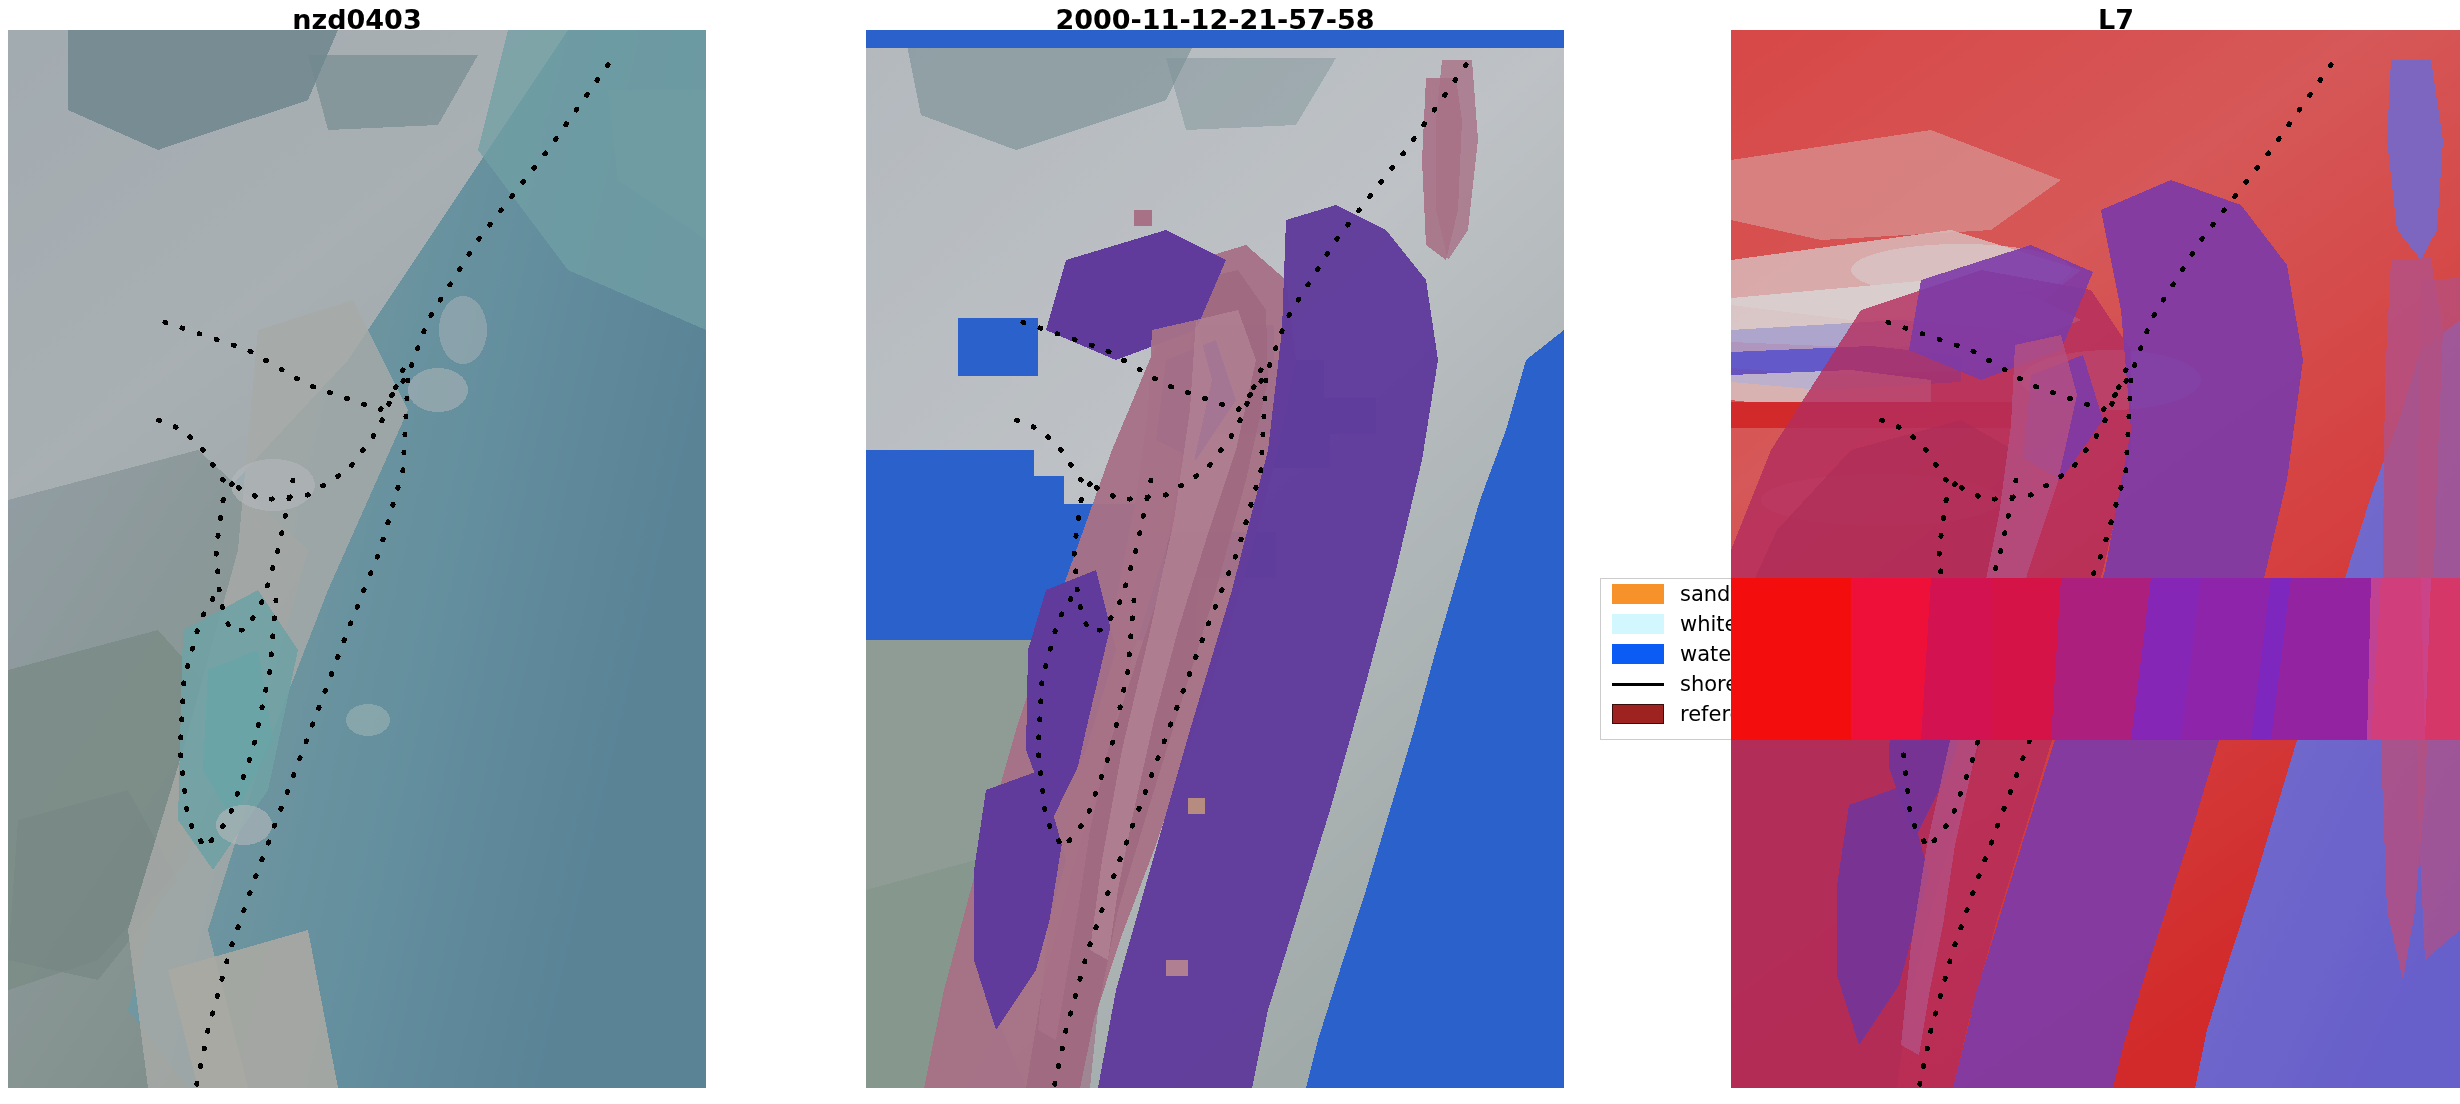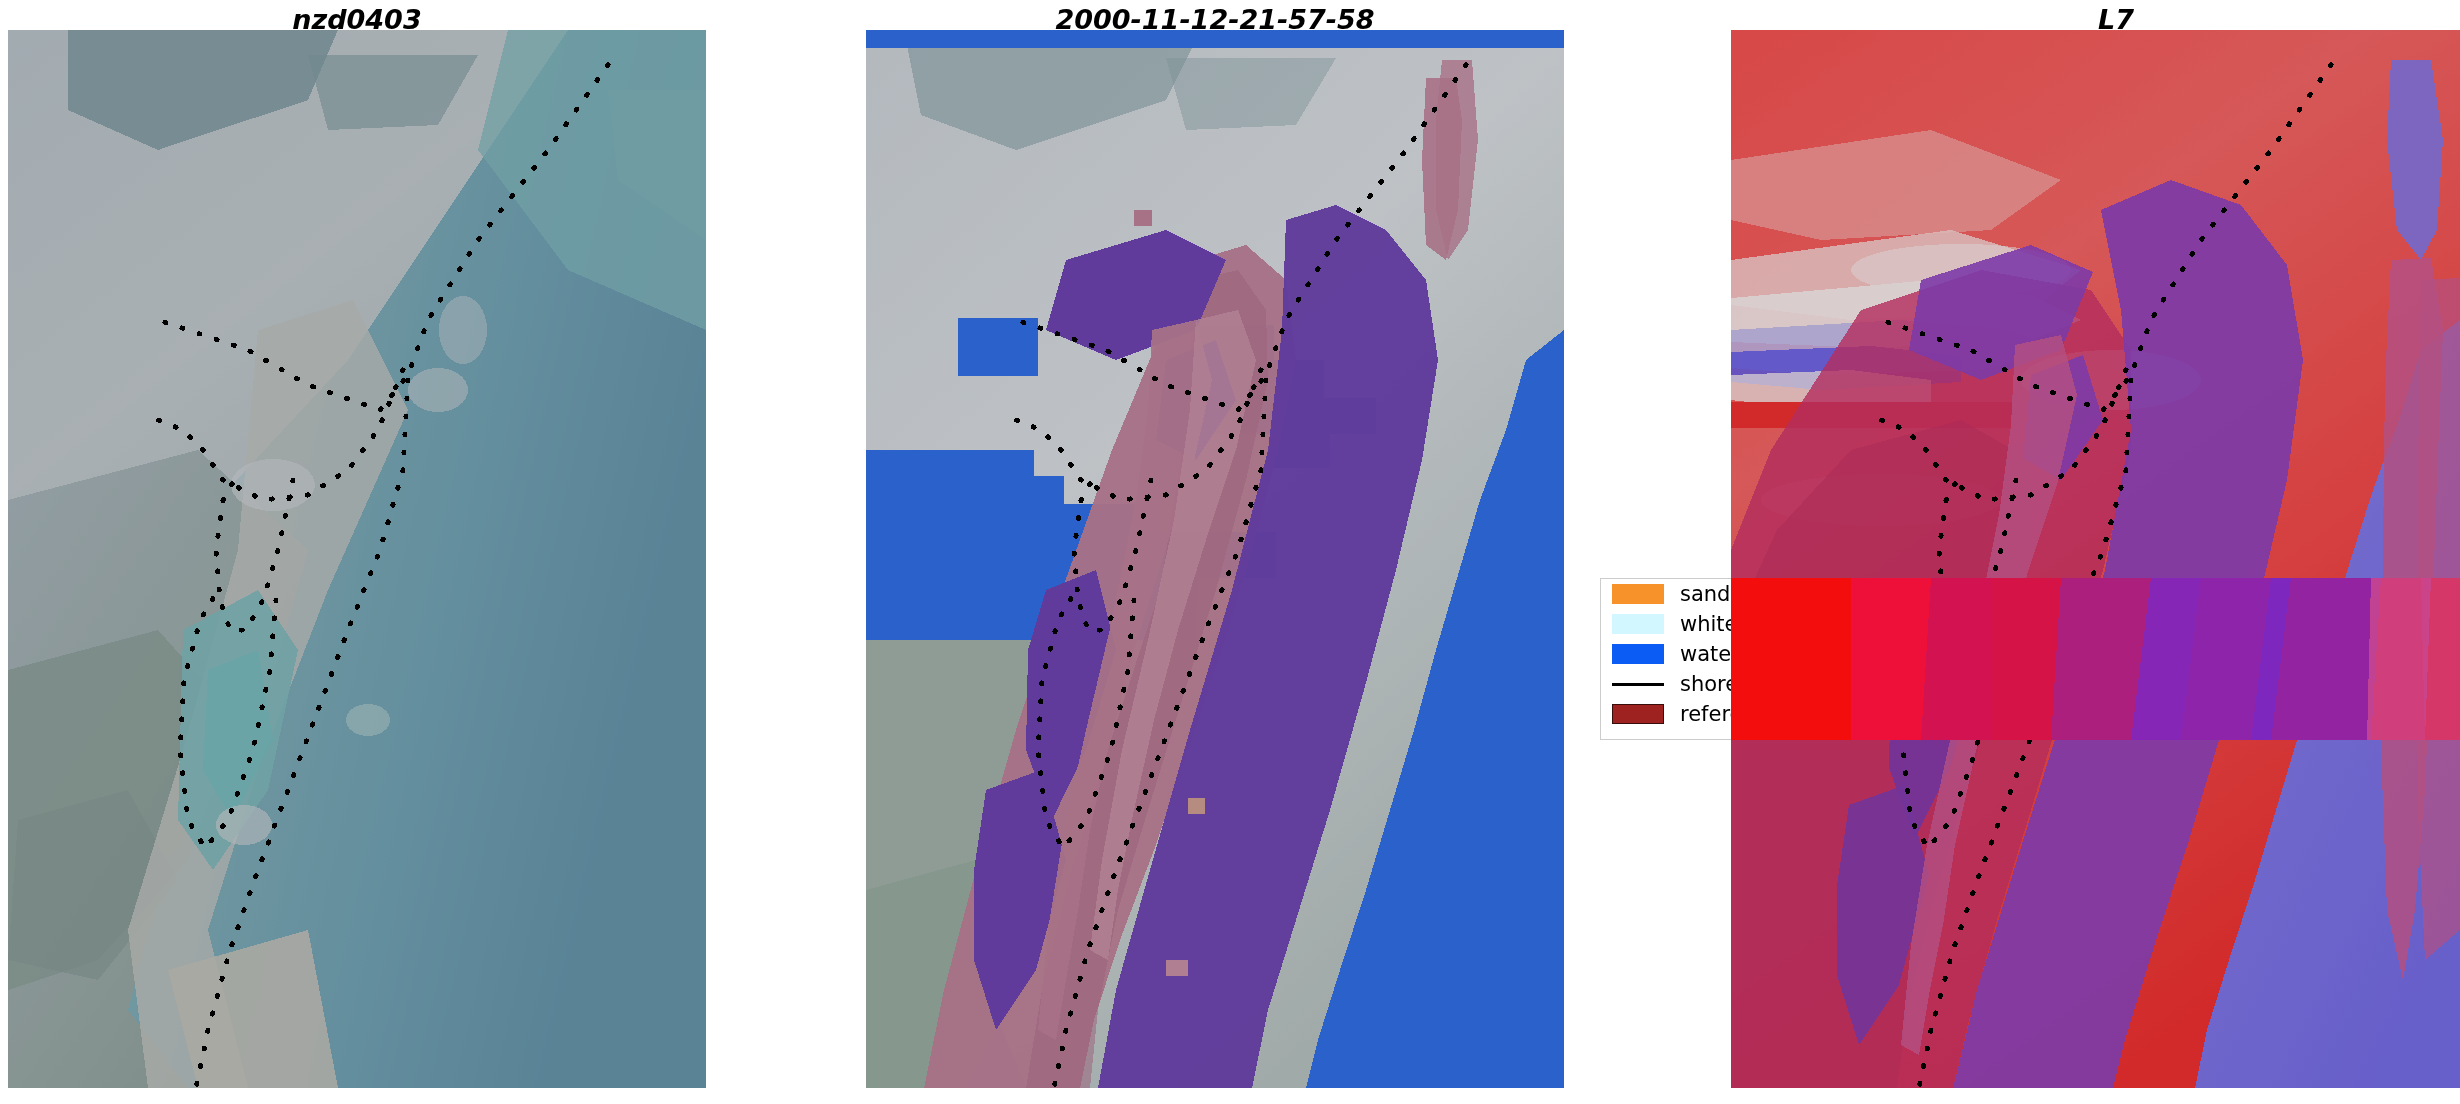--- a/index.html
+++ b/index.html
@@ -1,21 +1,21 @@
 <!DOCTYPE html>
 <html><head>
 <meta charset="utf-8">
 <style>
   html,body{margin:0;padding:0;background:#ffffff;}
   body{width:2460px;height:1104px;position:relative;overflow:hidden;
        font-family:"DejaVu Sans","Liberation Sans",sans-serif;}
 
   .panel{position:absolute;overflow:hidden;}
   .ptitle{position:absolute;text-align:center;font-weight:bold;
-          font-size:27px;color:#000;line-height:1;letter-spacing:0px;font-style:italic;}
+          font-size:27px;color:#000;line-height:1;letter-spacing:0px;}
 
   .canvasbox{position:absolute;left:0;top:0;width:100%;height:100%;}
   svg.scene{display:block;width:100%;height:100%;}
 
   
   .legend{position:absolute;background:#ffffff;border:1px solid #cccccc;
           box-sizing:border-box;z-index:5;}
   .legend-row{display:flex;align-items:center;height:30px;padding-left:11px;}
   .swatch{width:52px;height:20px;flex:0 0 52px;}
   .swatch.border{border:1px solid #3a0d0d;box-sizing:border-box;}

